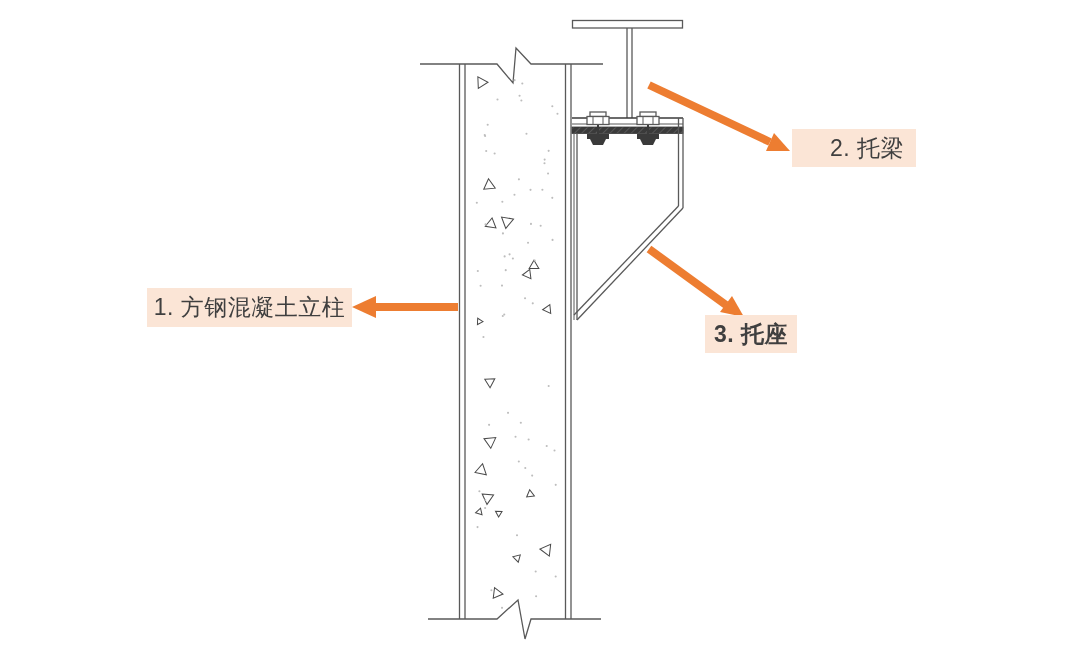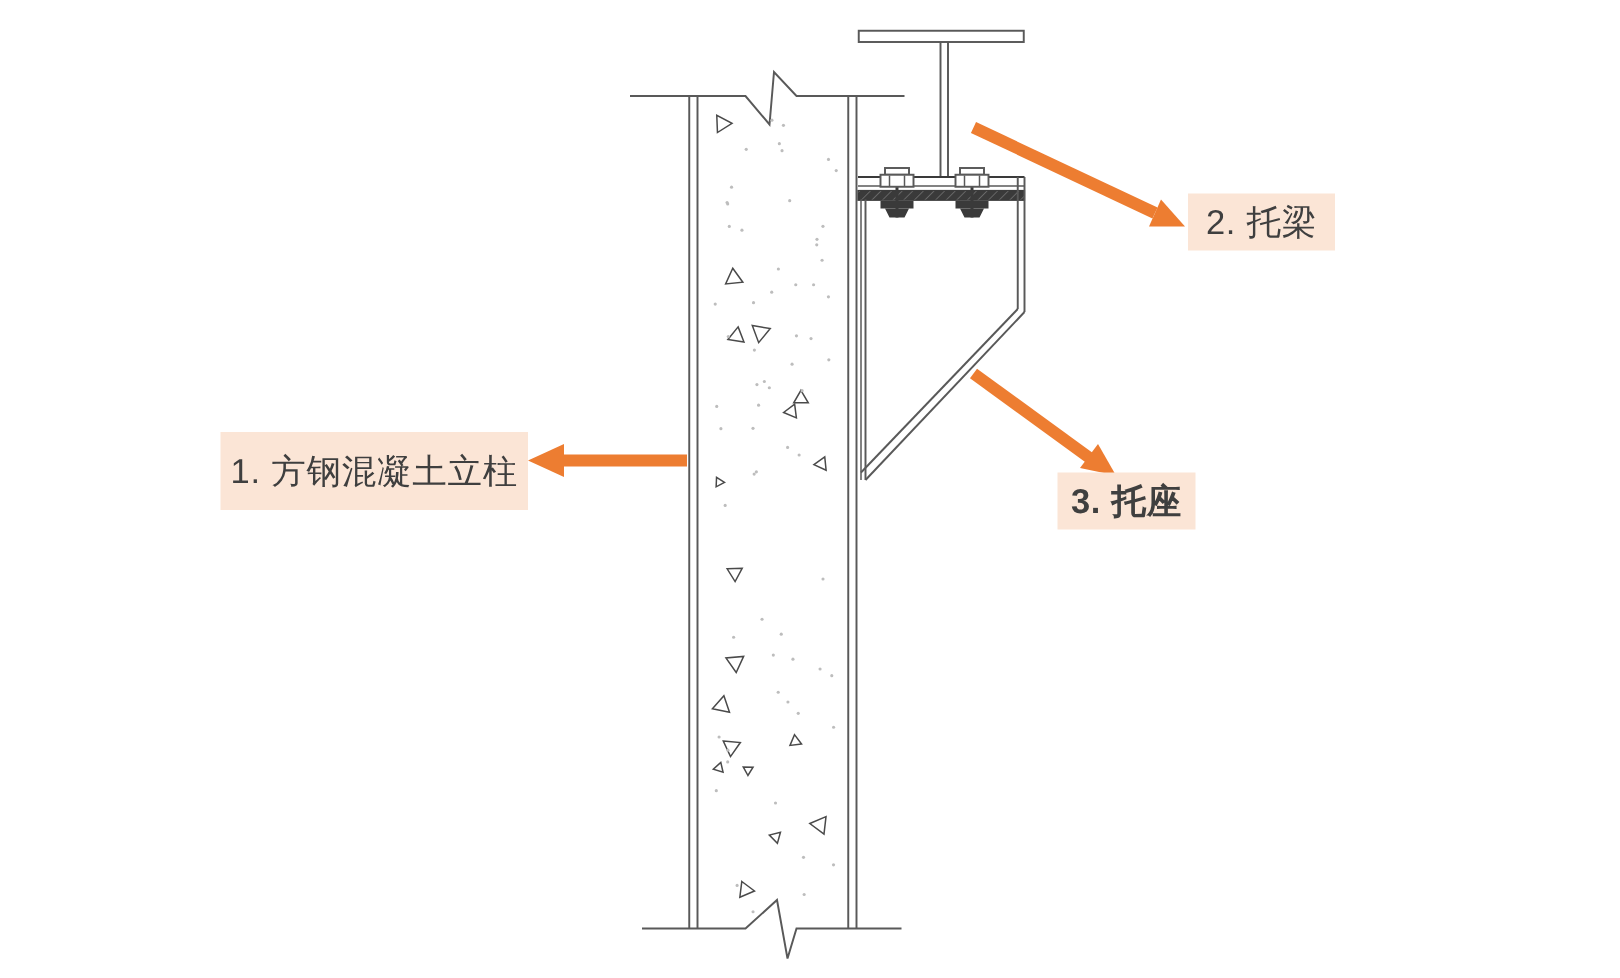--- a/index.html
+++ b/index.html
@@ -198,18 +198,18 @@
     <g>
       <line class="arrow-line" x1="649" y1="85" x2="770" y2="142"></line>
       <polygon class="arrow-head" points="790,151 766,151 774,133"></polygon>
     </g>
     <g>
       <line class="arrow-line" x1="649" y1="249" x2="726" y2="305"></line>
       <polygon class="arrow-head" points="744,317 720,312 732,296"></polygon>
     </g>
   </svg>
 
-  <div class="anno-label" style="left:147px;top:288px;width:205px;height:52px;">1. 方钢混凝土立柱</div>
-
-  <div class="anno-label" style="left:792px;top:129px;width:98px;height:38px;">2. 托梁</div>
+  <div class="anno-label" style="left:147px;top:288px;width:205px;height:39px;">1. 方钢混凝土立柱</div>
+
+  <div class="anno-label" style="left:792px;top:129px;width:98px;height:38px;padding-left:26px;">2. 托梁</div>
 
   <div class="anno-label" style="left:705px;top:315px;width:92px;height:38px;font-weight:bold;">3. 托座</div>
 </div>
 
 </body></html>

